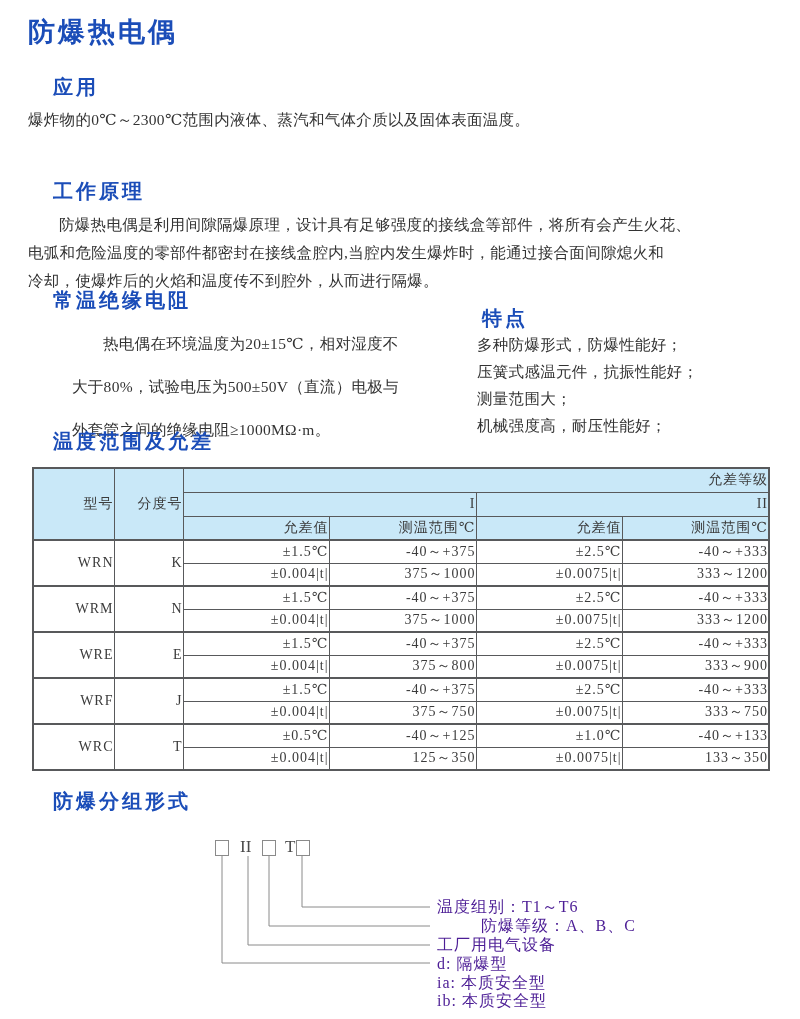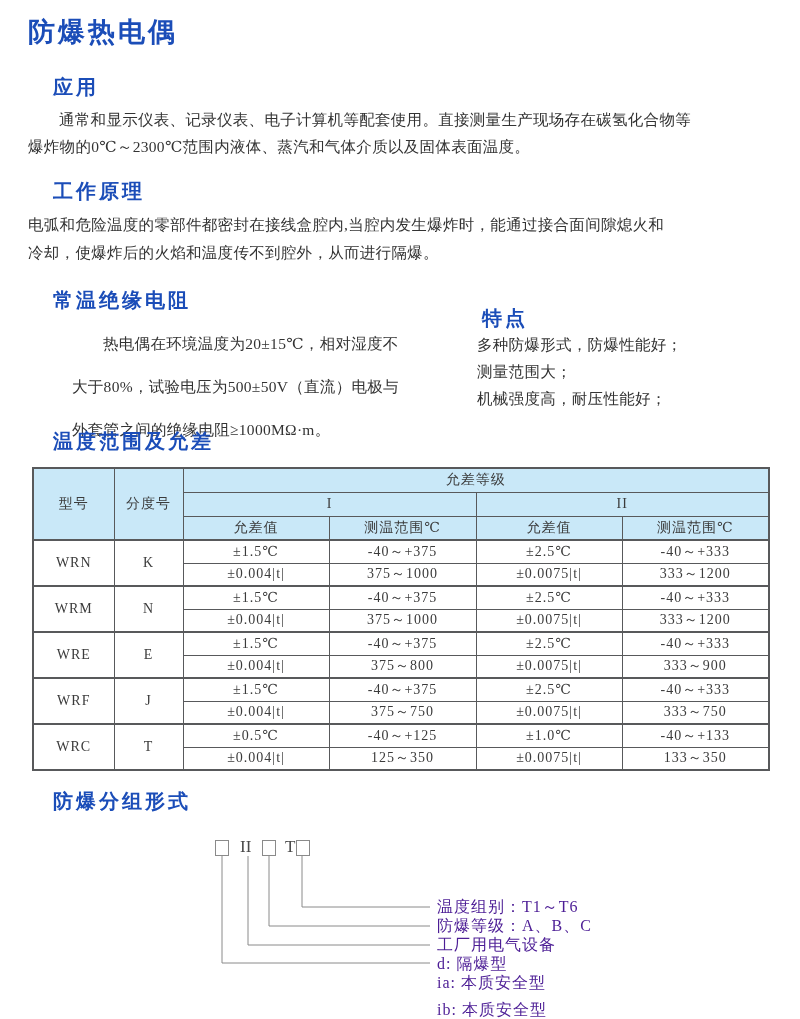--- a/index.html
+++ b/index.html
@@ -41,21 +41,21 @@
   .feature-list li{line-height:27px;margin-left:20px;}
   table.tol{
     border-collapse:collapse;
     table-layout:fixed;
     font-size:14px;
     color:#3b3b3b;
     border:2px solid var(--border);
   }
   table.tol th,table.tol td{
     border:1px solid var(--border);
-    text-align:center;vertical-align:middle;
+    text-align:right;vertical-align:middle;
     font-weight:normal;
     letter-spacing:1px;
     overflow:hidden;white-space:nowrap;
   }
   table.tol thead th{background:var(--hdr-bg);height:24px;}
   table.tol tbody td{height:23px;background:#ffffff;}
   table.tol tbody tr.group-start td{border-top:2px solid var(--border);}
   .code-box{
     position:absolute;width:14px;height:16px;
     border:1px solid var(--line);background:transparent;
@@ -73,40 +73,41 @@
 </style>
 </head>
 <body>
 
 <div class="page">
 
   <h1 class="abs" style="left:28px;top:14px;">防爆热电偶</h1>
 
   <h2 class="abs" style="left:28px;top:74px;">应用</h2>
   <div class="abs para lh27" style="left:28px;top:106px;width:744px;">
-    <span class="line indent">通常和显示仪表、记录仪表、电子计算机等配套使用。直接测量生产现场存在碳氢化合物等</span>
     <span class="line">爆炸物的0℃～2300℃范围内液体、蒸汽和气体介质以及固体表面温度。</span>
   </div>
 
   <h2 class="abs" style="left:28px;top:178px;">工作原理</h2>
   <div class="abs para lh28" style="left:28px;top:211px;width:744px;">
+    <span class="line indent">防爆热电偶是利用间隙隔爆原理，设计具有足够强度的接线盒等部件，将所有会产生火花、</span>
     <span class="line">电弧和危险温度的零部件都密封在接线盒腔内,当腔内发生爆炸时，能通过接合面间隙熄火和</span>
     <span class="line">冷却，使爆炸后的火焰和温度传不到腔外，从而进行隔爆。</span>
   </div>
 
   <h2 class="abs" style="left:28px;top:287px;">常温绝缘电阻</h2>
   <div class="abs para lh43" style="left:28px;top:322px;width:420px;">
     <span class="line indent">热电偶在环境温度为20±15℃，相对湿度不</span>
     <span class="line">大于80%，试验电压为500±50V（直流）电极与</span>
     <span class="line">外套管之间的绝缘电阻≥1000MΩ·m。</span>
   </div>
 
   <h2 class="abs" style="left:457px;top:305px;">特点</h2>
   <ul class="abs feature-list" style="left:457px;top:331px;width:320px;">
     <li>多种防爆形式，防爆性能好；</li>
+    <li>压簧式感温元件，抗振性能好；</li>
     <li>测量范围大；</li>
     <li>机械强度高，耐压性能好；</li>
   </ul>
 
   <h2 class="abs" style="left:28px;top:428px;">温度范围及允差</h2>
 
   <table class="tol abs" style="left:32px;top:467px;width:736px;">
     <colgroup>
       <col style="width:81px">
         <col style="width:69px">
@@ -215,20 +216,20 @@
       <polyline points="269,21 269,91 430,91" fill="none" stroke="#8a8a8a" stroke-width="1"></polyline>
       <polyline points="302,21 302,72 430,72" fill="none" stroke="#8a8a8a" stroke-width="1"></polyline>
     </svg>
     <div class="code-box" style="left:215px;top:5px;"></div>
     <span class="code-sym" style="left:240px;top:2px;">II</span>
     <div class="code-box" style="left:262px;top:5px;"></div>
     <span class="code-sym" style="left:285px;top:2px;">T</span>
     <div class="code-box" style="left:296px;top:5px;"></div>
 
     <div class="diagram-label" style="top:62px;">温度组别：T1～T6</div>
-    <div class="diagram-label" style="top:81px;">防爆等级：A、B、C</div>
+    <div class="diagram-label" style="top:81px;margin-left:44px;">防爆等级：A、B、C</div>
     <div class="diagram-label" style="top:100px;">工厂用电气设备</div>
     <div class="diagram-label" style="top:119px;">d: 隔爆型</div>
     <div class="diagram-label" style="top:138px;">ia: 本质安全型</div>
-    <div class="diagram-label" style="top:156px;margin-top:9px;">ib: 本质安全型</div>
+    <div class="diagram-label" style="top:156px;">ib: 本质安全型</div>
   </div>
 
 </div>
 
 </body></html>

